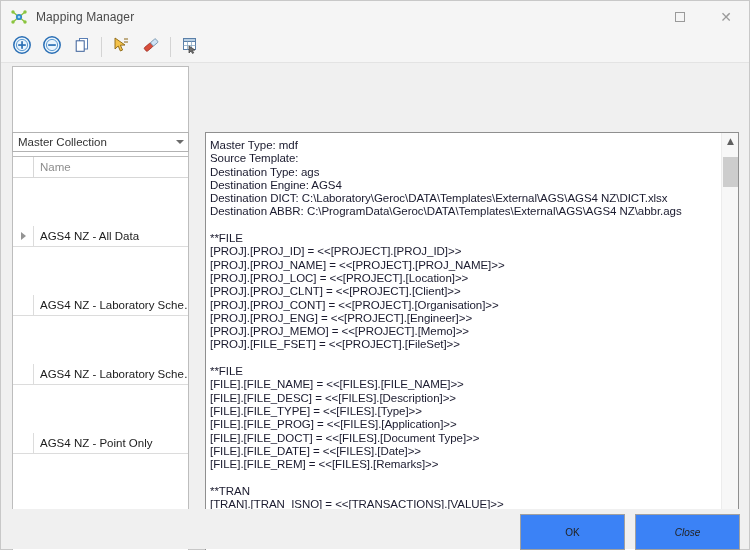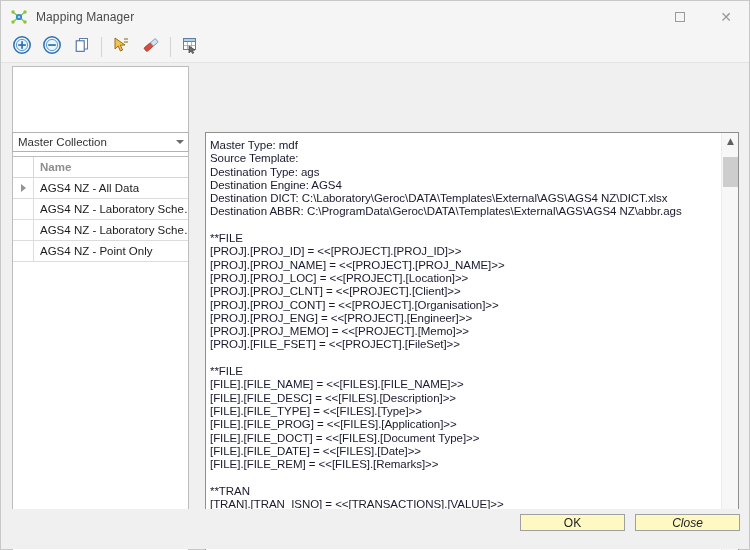--- a/index.html
+++ b/index.html
@@ -137,39 +137,39 @@
     width: 177px; height: 421px;
     background: #ffffff;
     border: 1px solid #bdbdbd;
     overflow: hidden;
   }
   .grid-head {
     height: 21px;
     display: flex;
     border-bottom: 1px solid #d7d7d7;
     background: #ffffff;
-    font-weight: bold;
   }
   .grid-head .selcol {
     width: 21px;
     border-right: 1px solid #d7d7d7;
     flex: 0 0 auto;
   }
   .grid-head .namecol {
     flex: 1;
     display: flex; align-items: center;
     padding-left: 6px;
     font-size: 11.5px;
     color: #8d8d8d;
   }
   .grid-row {
     height: 21px;
     display: flex;
     border-bottom: 1px solid #dcdcdc;
     cursor: default;
+    margin-top: 48px;
   }
   .grid-row .selcol {
     width: 21px;
     flex: 0 0 auto;
     border-right: 1px solid #dcdcdc;
     display: flex; align-items: center; justify-content: center;
   }
   .grid-row .selcol .caret {
     width: 0; height: 0;
     border-top: 4px solid transparent;
@@ -243,24 +243,24 @@
 
   
   .footer {
     height: 40px; min-height: 40px;
     background: #f0f0f0;
     position: relative;
   }
   .btn {
     position: absolute;
     top: 5px;
-    height: 17px;
-    background: #fef9c3;
+    height: 36px;
+    background: #3b82f6;
     border: 1px solid #a0a0a0;
-    font-size: 12px;
+    font-size: 10px;
     color: #222;
     display: flex; align-items: center; justify-content: center;
     cursor: default;
   }
   .btn-ok { left: 519px; width: 105px; }
   .btn-close { left: 634px; width: 105px; font-style: italic; }
 </style>
 </head>
 <body>
 

